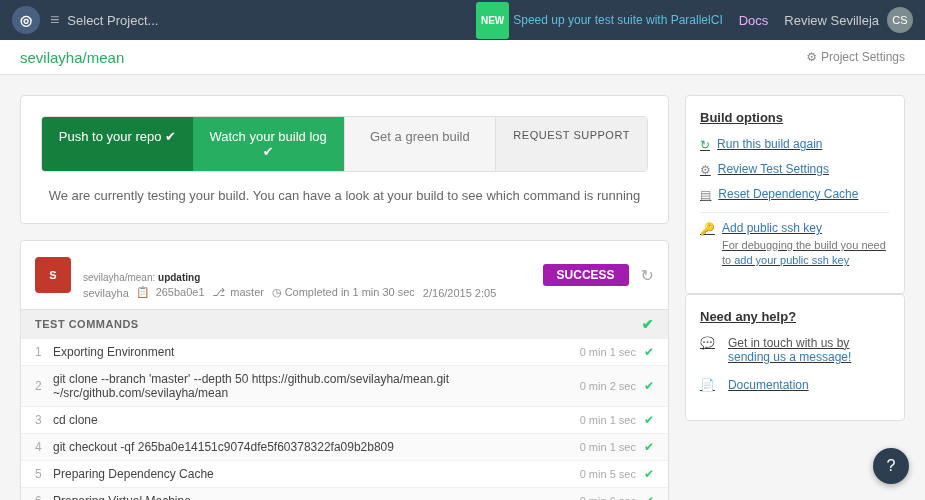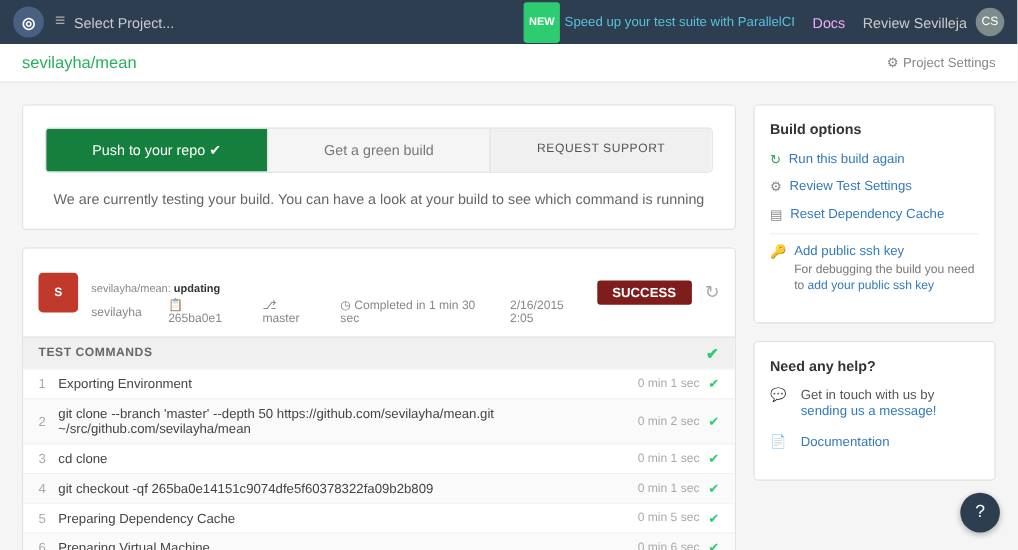--- a/index.html
+++ b/index.html
@@ -101,25 +101,25 @@
       width: 36px; height: 36px; border-radius: 4px;
       background: #c0392b;
       display: flex; align-items: center; justify-content: center;
       color: #fff; font-size: 14px; font-weight: bold; flex-shrink: 0;
       overflow: hidden;
     }
     .build-details { flex: 1; }
     .build-title { font-size: 10px; color: #333; margin-bottom: 3px; margin-top: 21px; }
     .build-title .repo { color: #888; }
     .build-title .branch-label { color: #333; font-weight: 600; }
-    .build-meta { display: flex; align-items: center; gap: 24px; color: #888; font-size: 11px; }
+    .build-meta { display: flex; align-items: center; gap: 8px; color: #888; font-size: 11px; }
     .build-meta .commit-icon { color: #888; margin-right: 2px; }
     .build-meta .branch-icon { color: #888; margin-right: 2px; }
     .badge-success {
-      background: #7f1d1d; color: #fff;
+      background: #a21caf; color: #fff;
       padding: 4px 14px; border-radius: 3px; font-size: 12px; font-weight: bold;
     }
     .refresh-icon { color: #aaa; cursor: pointer; font-size: 16px; }
 
     
     .test-commands-header {
       background: #f0f0f0;
       padding: 6px 14px;
       font-size: 11px;
       font-weight: 600;
@@ -143,21 +143,22 @@
     .cmd-time { color: #aaa; font-size: 11px; margin-right: 8px; }
     .cmd-check { color: #2ecc71; }
 
     
     .right-sidebar { width: 220px; flex-shrink: 0; }
     .sidebar-card {
       background: #fff;
       border: 1px solid #e0e0e0;
       border-radius: 4px;
       padding: 14px;
-      margin-bottom: 16px;
+      margin-bottom: 0;
+      text-decoration: underline;
     }
     .sidebar-card h3 { font-size: 13px; font-weight: 700; color: #333; margin-bottom: 12px; }
     .sidebar-action {
       display: flex; align-items: flex-start; gap: 7px;
       margin-bottom: 10px; cursor: pointer; color: #555; font-size: 12px;
     }
     .sidebar-action .icon { color: #27ae60; font-size: 12px; margin-top: 1px; }
     .sidebar-action .icon.gear { color: #888; }
     .sidebar-action .icon.db { color: #888; }
     .sidebar-action .icon.key { color: #5bc0de; }
@@ -207,20 +208,21 @@
   </div>
 </div>
 
 <div class="main">
 
   <div class="center-panel">
 
     <div class="progress-card">
       <div class="progress-steps">
         <div class="step active-green">Push to your repo ✔</div>
+        <div class="step active-green2">Watch your build log ✔</div>
         <div class="step inactive">Get a green build</div>
         <div class="step support">REQUEST SUPPORT</div>
       </div>
       <p class="progress-message">We are currently testing your build. You can have a look at your build to see which command is running</p>
     </div>
 
     <div class="build-row">
       <div class="build-info">
         <div class="build-avatar">
           <span style="font-size:11px;font-weight:bold;">S</span>

